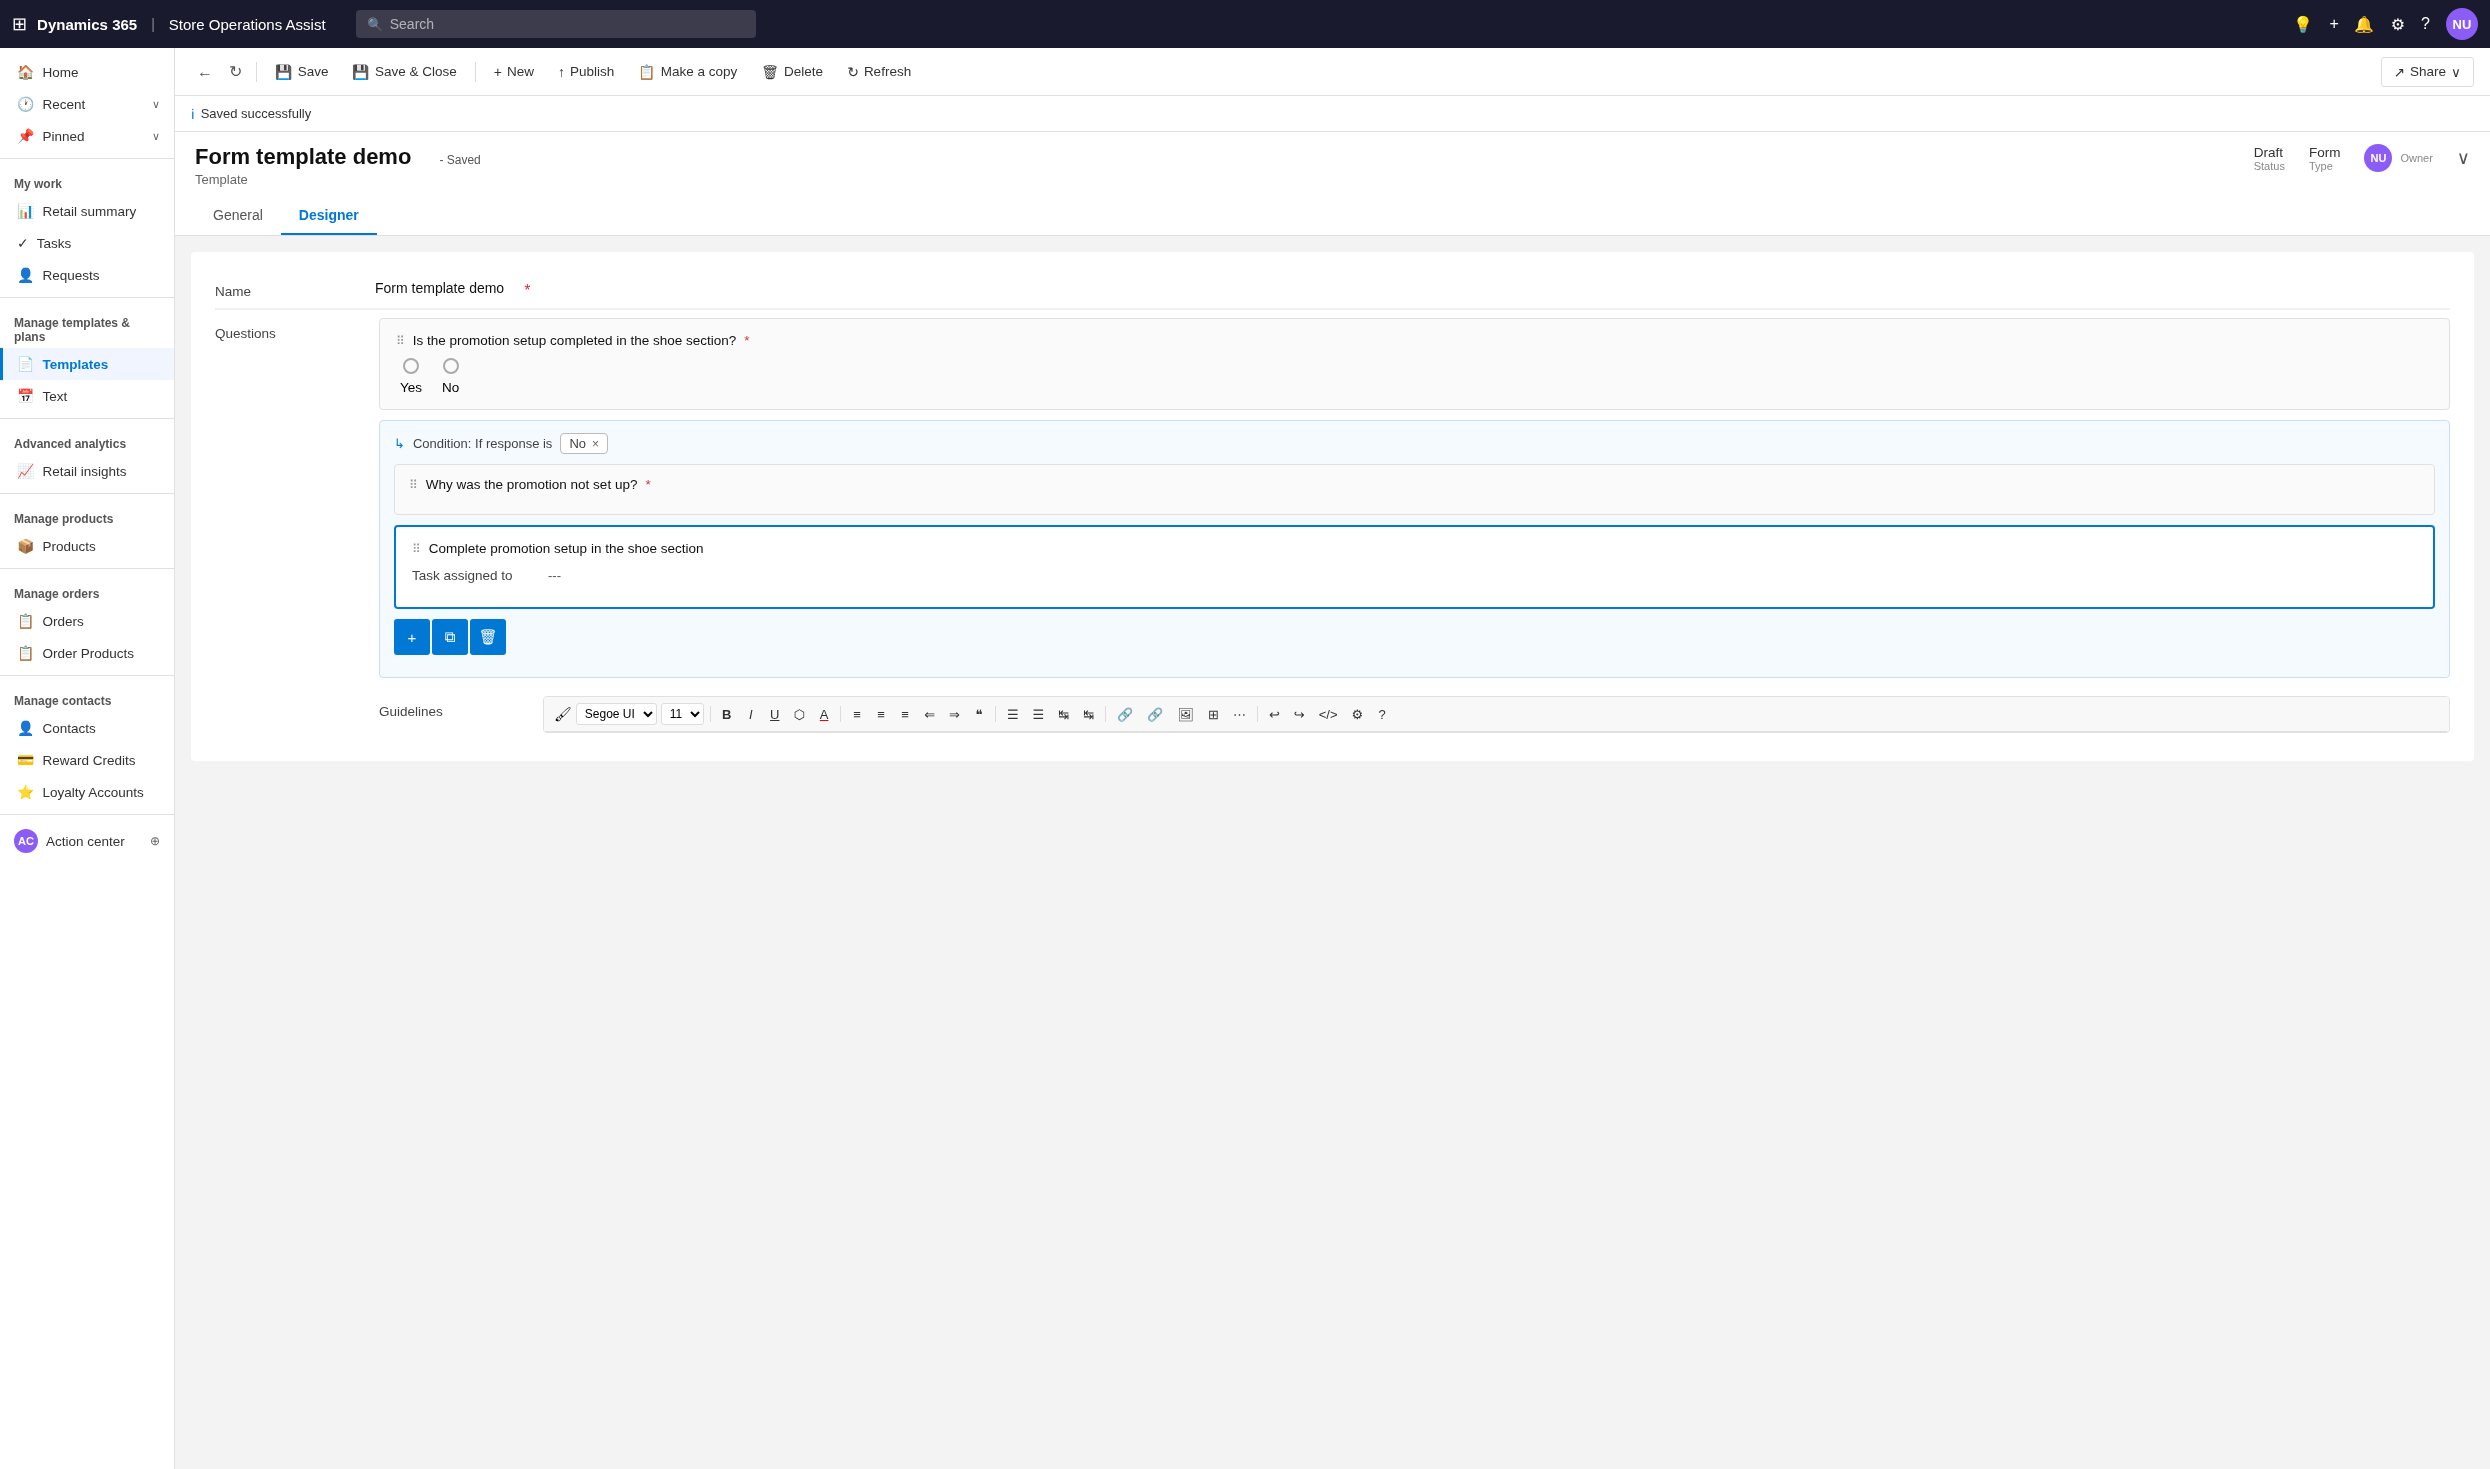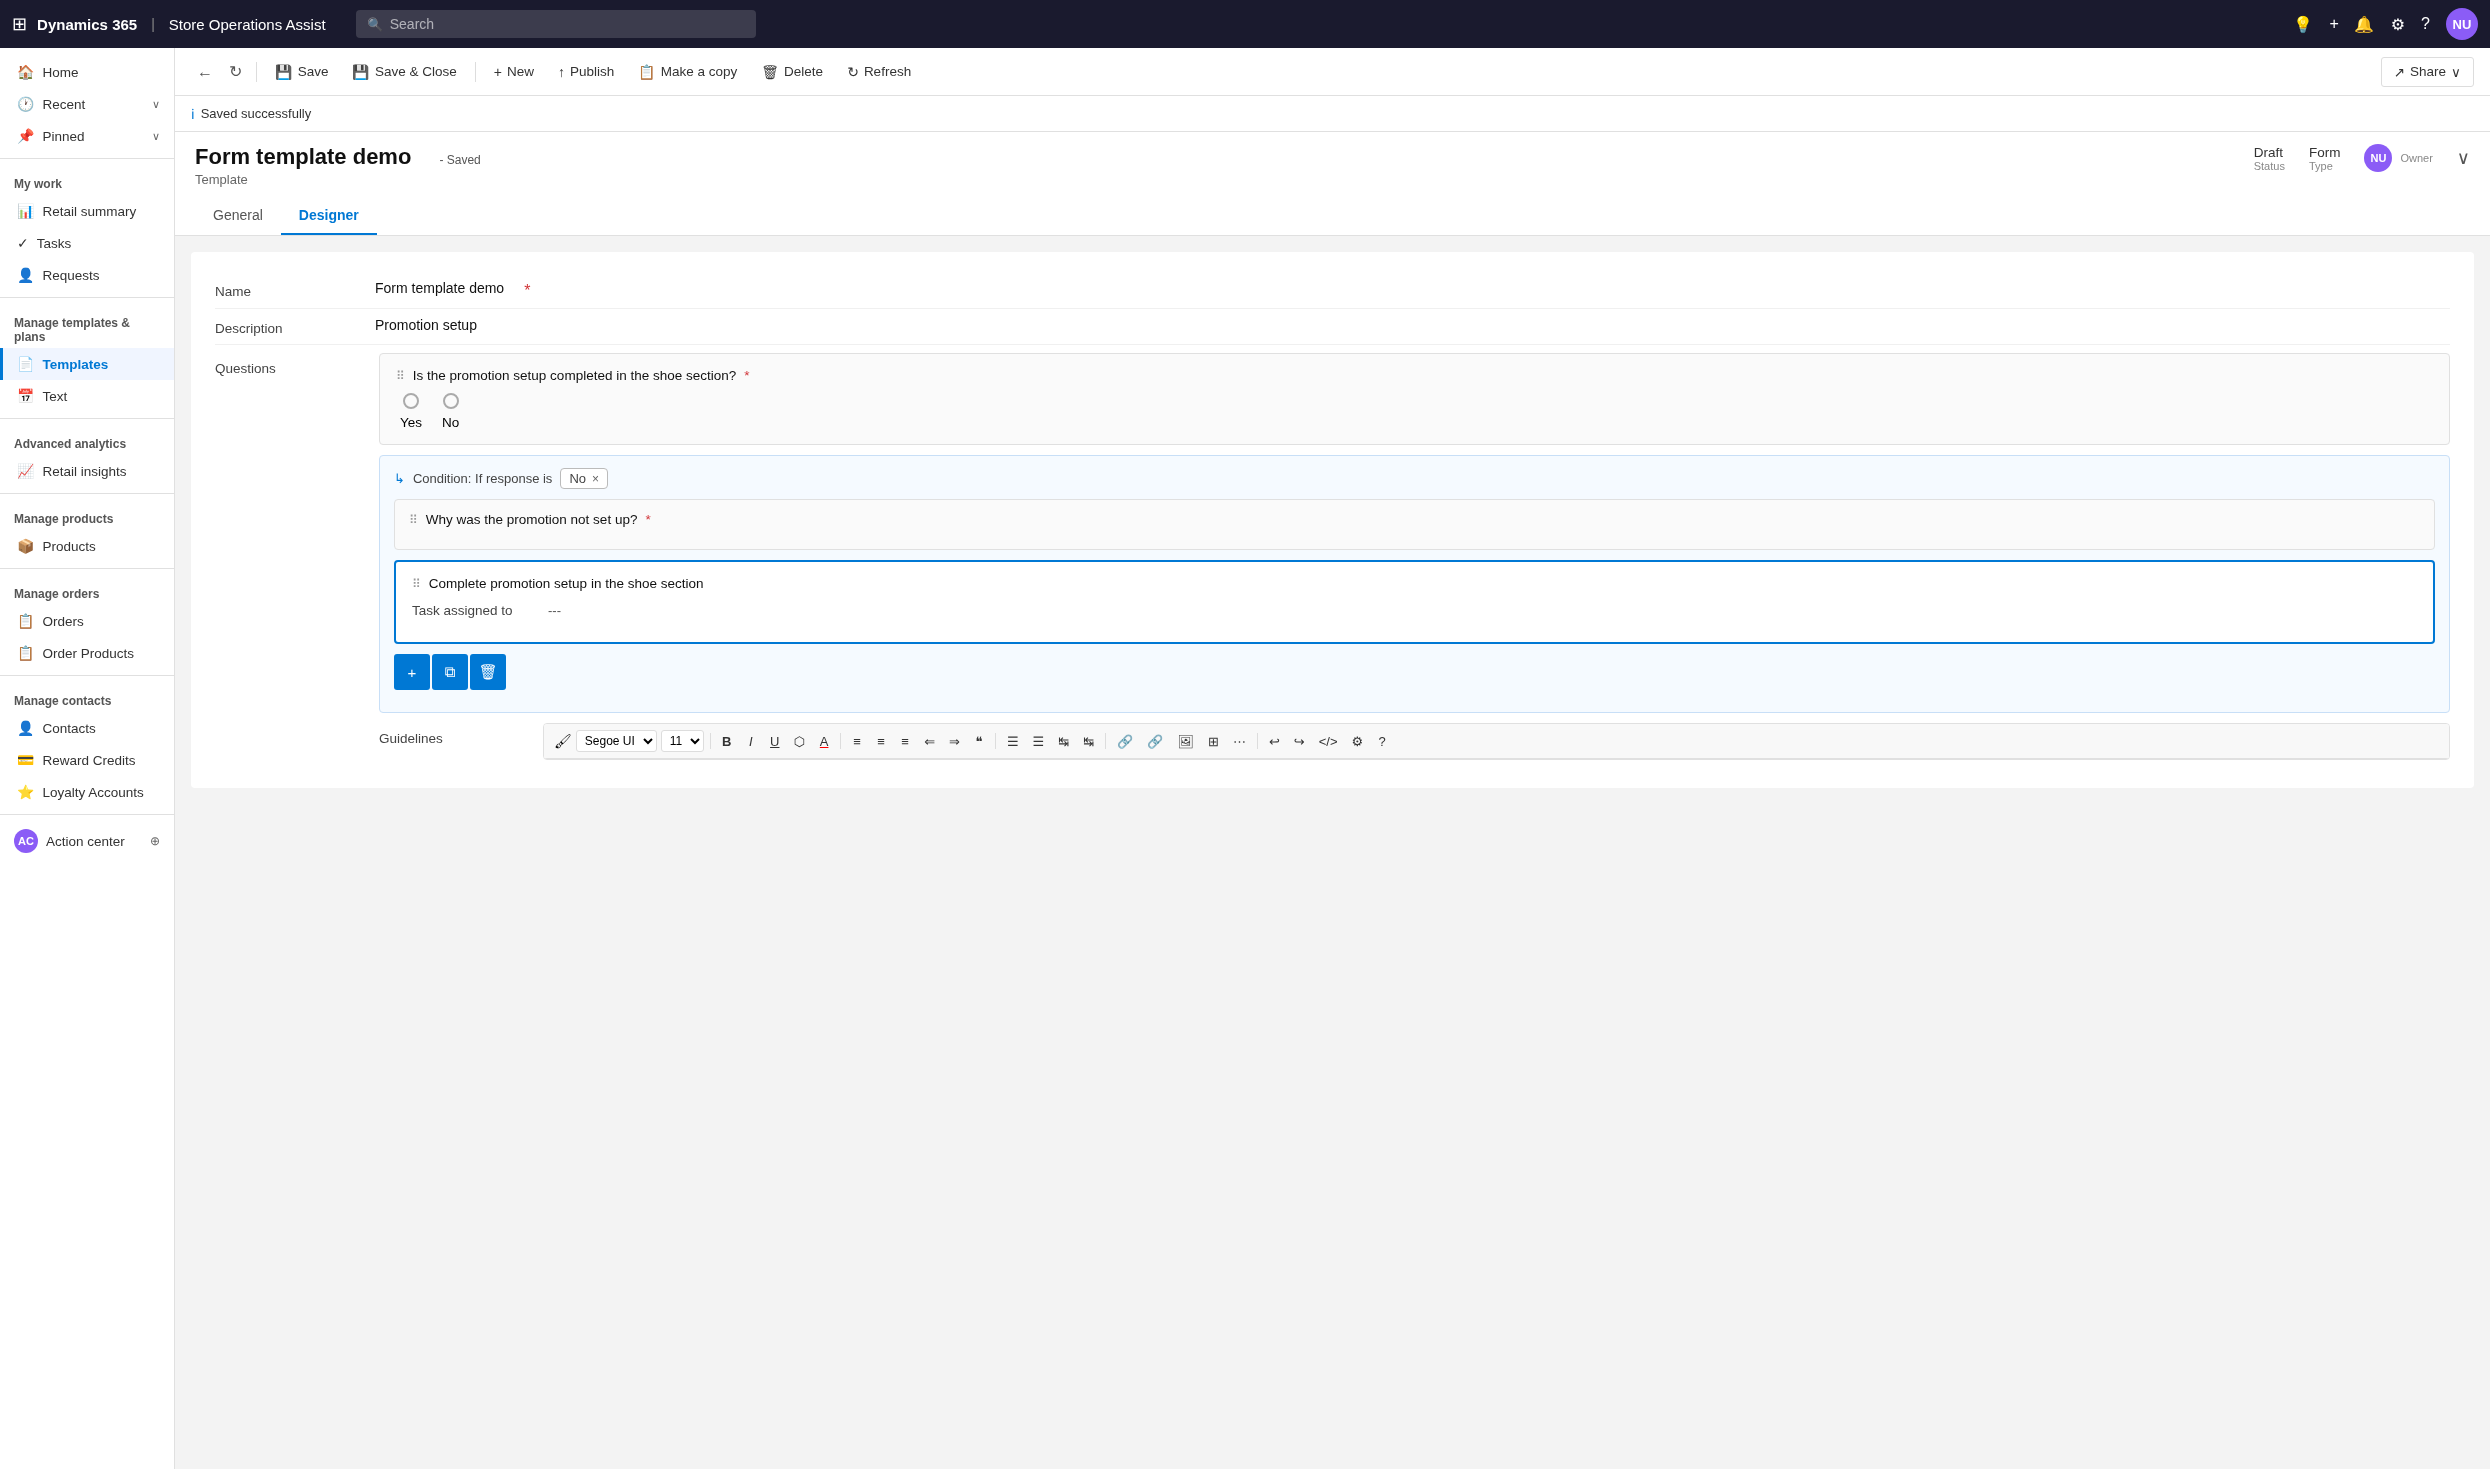--- a/index.html
+++ b/index.html
@@ -330,21 +330,21 @@
       border: none;
       width: 36px; height: 36px;
       display: flex; align-items: center; justify-content: center;
       cursor: pointer;
       font-size: 15px;
       border-radius: 3px;
     }
 
     
     .guidelines-section {
-      margin-top: 10px;
+      margin-top: 18px;
     }
     .guidelines-row {
       display: flex;
       align-items: flex-start;
       gap: 24px;
     }
     .guidelines-label {
       width: 140px;
       font-size: 13.5px;
       color: #444;
@@ -585,24 +585,20 @@
     <div class="form-body">
       <div class="form-card">
 
         <div class="field-row">
           <div class="field-label">Name</div>
           <div class="field-value">Form template demo</div>
           <span style="color:#d13438;font-size:16px;margin-top:2px;">*</span>
         </div>
         <hr class="field-divider">
 
-        <div class="field-row">
-          <div class="field-label">Description</div>
-          <div class="field-value">Promotion setup</div>
-        </div>
         <hr class="field-divider">
 
         <div class="questions-row">
           <div class="questions-label">Questions</div>
           <div class="questions-content">
 
             <div class="question-block">
               <div class="question-header">
                 <span class="drag-icon">⠿</span>
                 <span>Is the promotion setup completed in the shoe section?</span>

